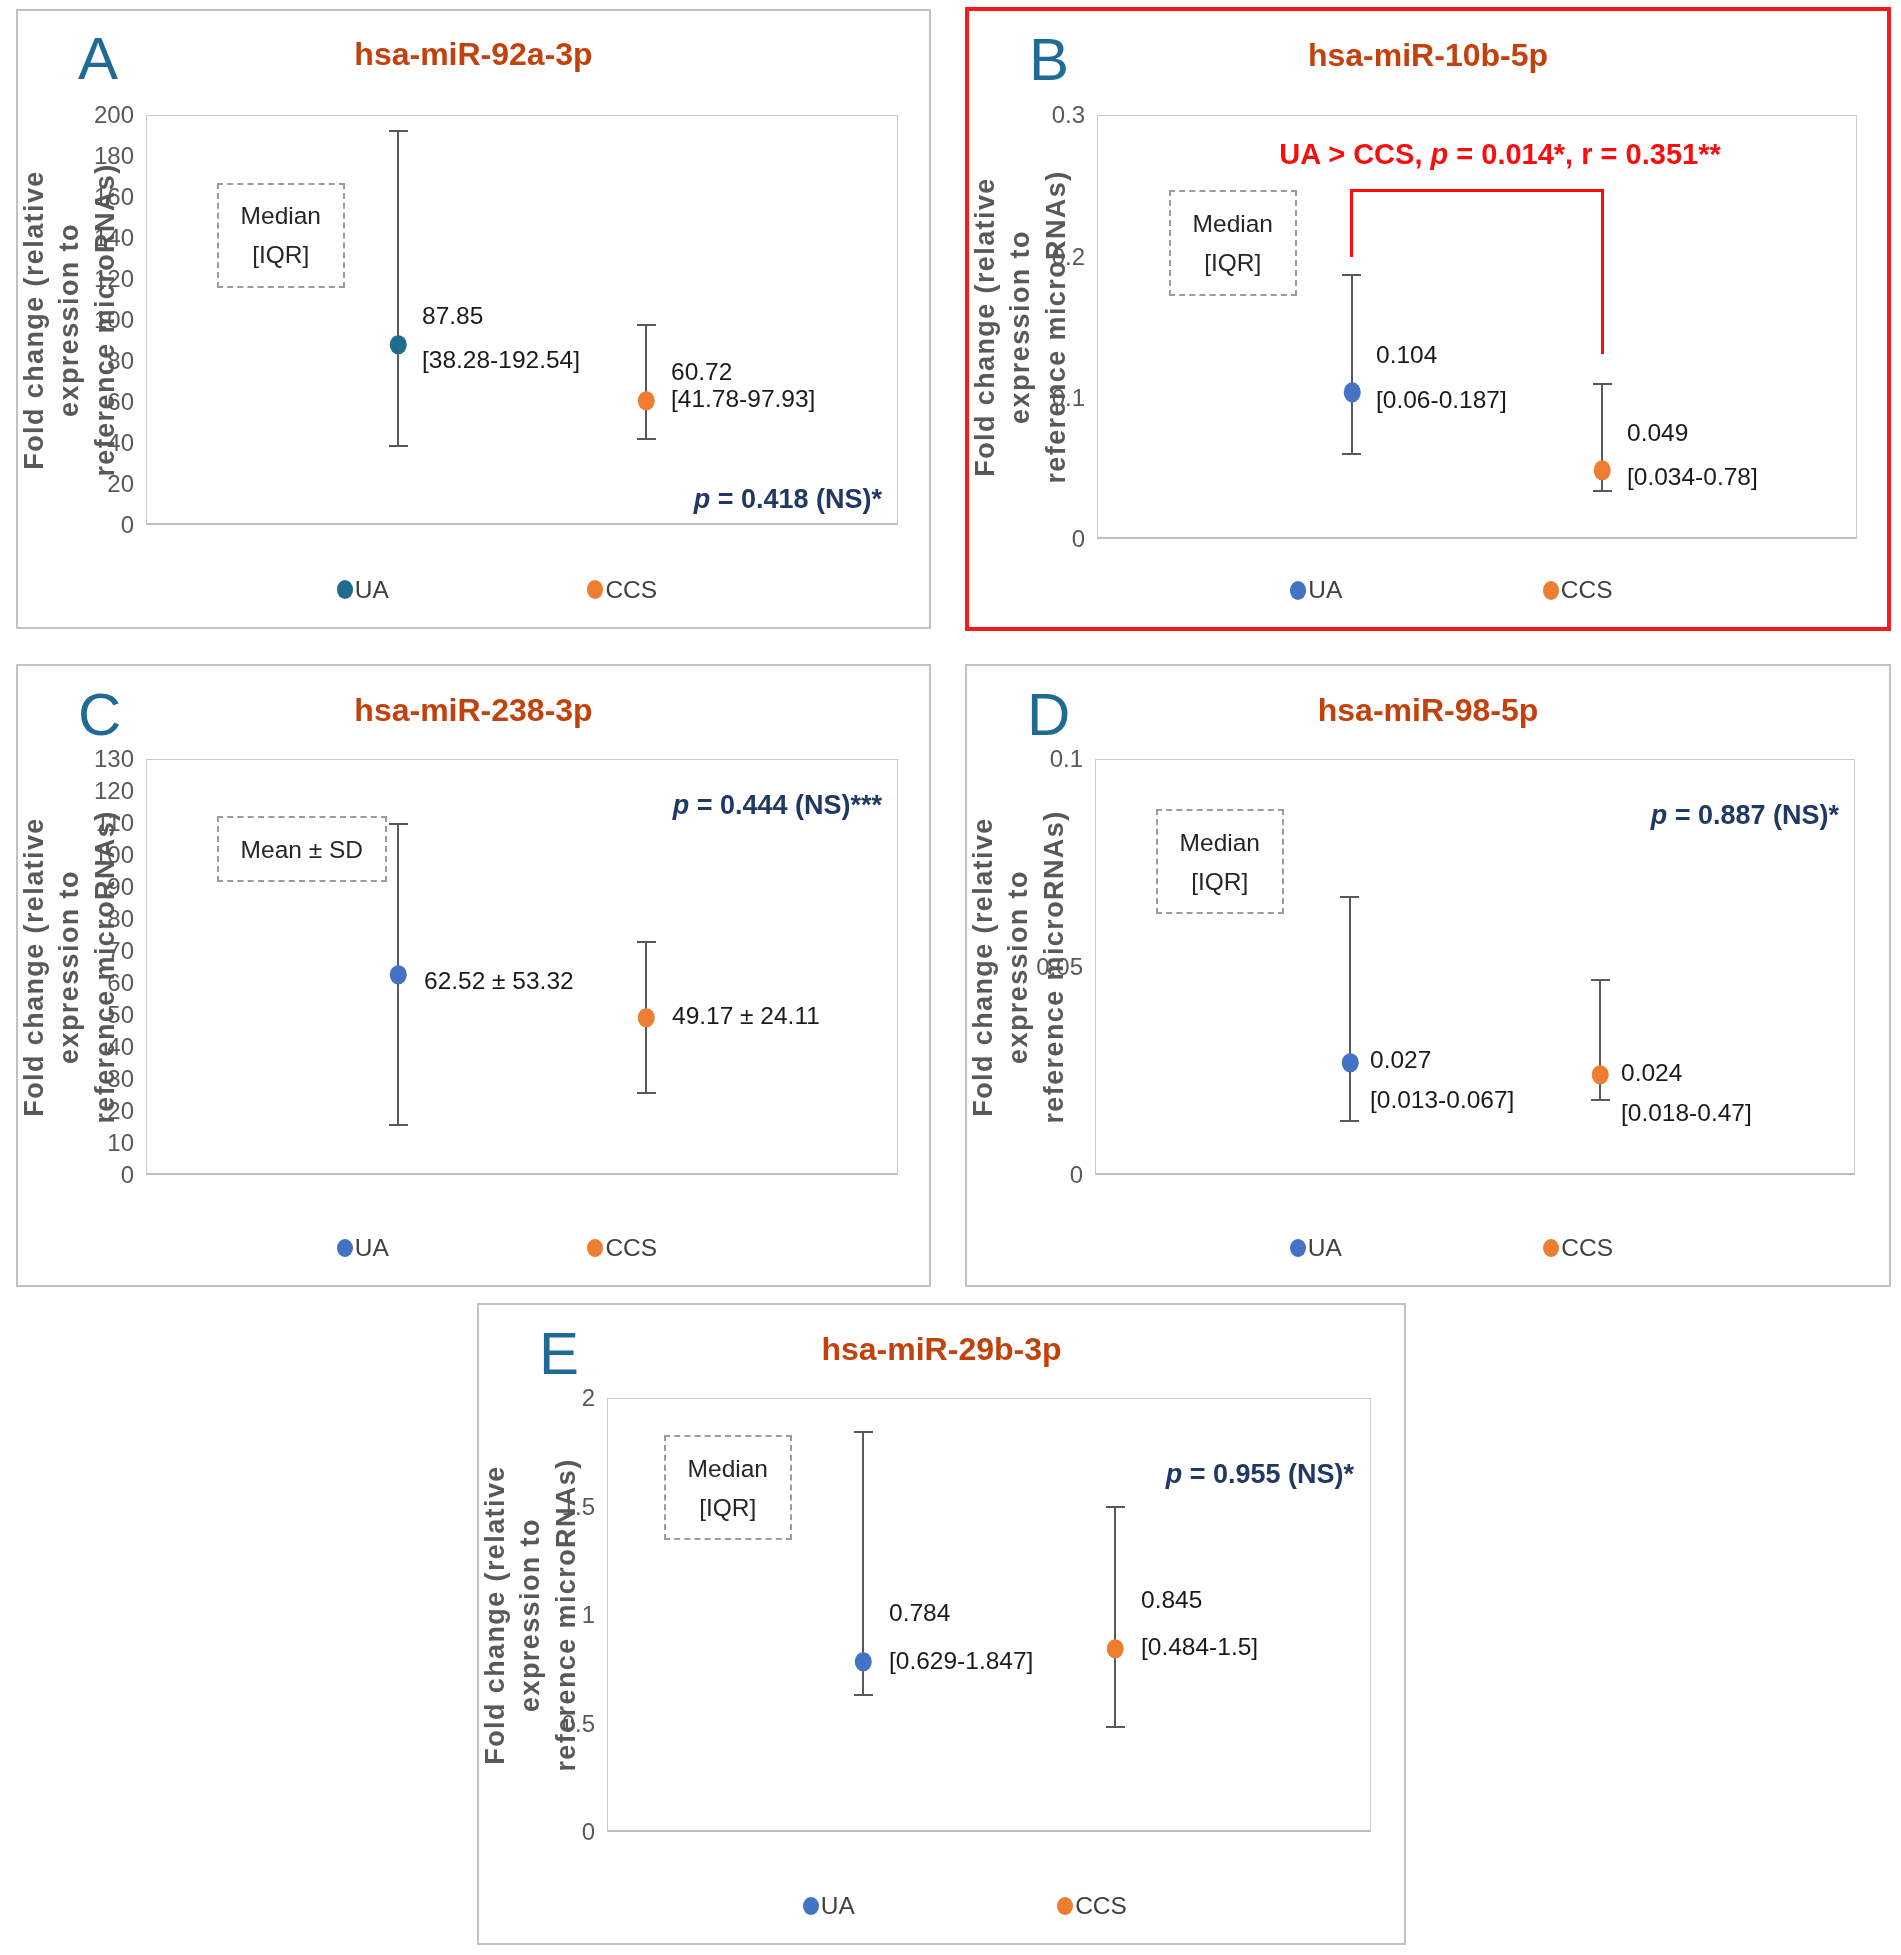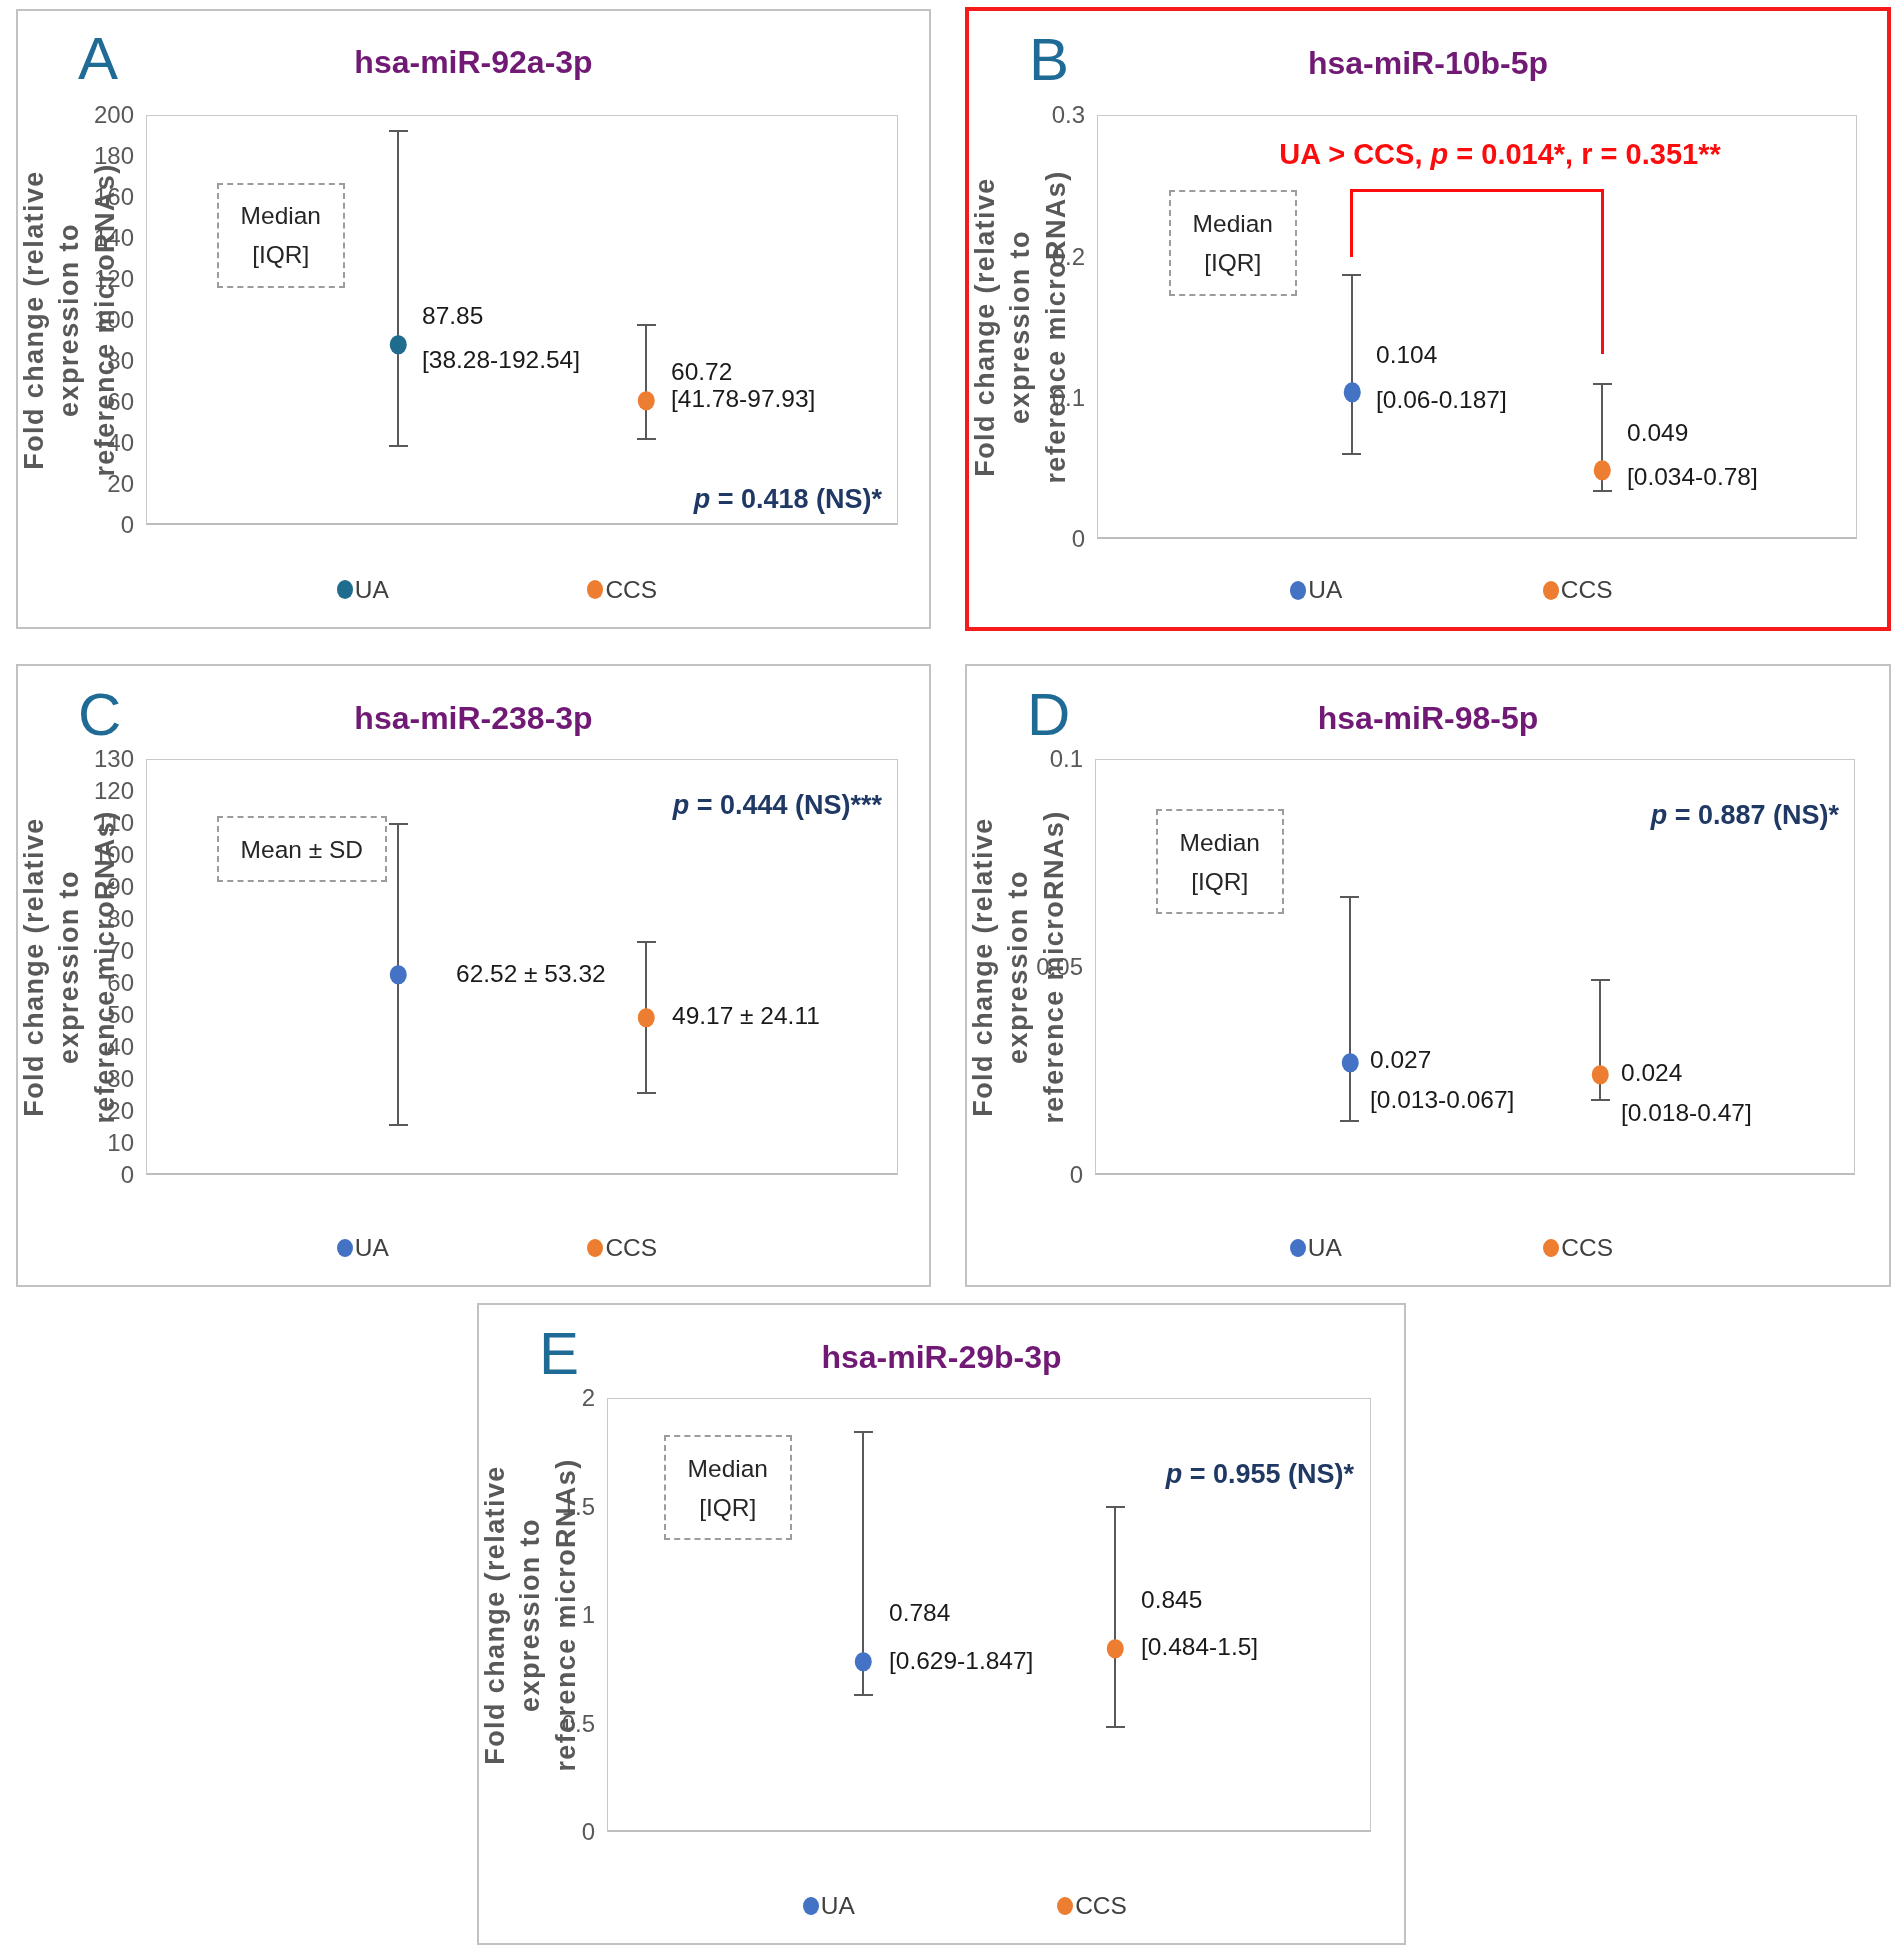--- a/index.html
+++ b/index.html
@@ -27,25 +27,25 @@
     position: absolute;
     left: 60px; top: 18.7px;
     font-size: 60px;
     line-height: 1;
     color: #1F6B96;
     font-weight: 400;
   }
   .panel-title {
     position: absolute;
     left: 0; right: 0; top: 21.6px;
-    margin: 12px;
+    margin: 4px;
     text-align: center;
     font-size: 32px;
     font-weight: bold;
-    color: #701a75;
+    color: #c2410c;
   }
   .chart { position: absolute; inset: 0; }
 
   .plot-frame {
     position: absolute;
     box-sizing: border-box;
     border: 1.4px solid #C9C9C9;
     border-bottom: 2.9px solid #BDBDBD;
     background: #ffffff;
   }
@@ -243,21 +243,21 @@
           <div>Fold change (relative expression to</div>
           <div>reference microRNAs)</div>
         </div>
         <div class="stat-box" style="left: 199px; top: 150px;">
           <div>Mean ± SD</div>
         </div>
         <div class="whisker-line" style="left: 379px; top: 157px; height: 302px;"></div>
         <div class="whisker-cap" style="left: 371px; top: 157px;"></div>
         <div class="whisker-cap" style="left: 371px; top: 458px;"></div>
         <div class="data-dot" style="left: 380px; top: 309px; background: rgb(68, 114, 196);"></div>
-        <div class="data-label" style="left: 406px; top: 308px; margin-left: 32px;">62.52 ± 53.32</div>
+        <div class="data-label" style="left: 406px; top: 315px;">62.52 ± 53.32</div>
         <div class="whisker-line" style="left: 627px; top: 276px; height: 152px;"></div>
         <div class="whisker-cap" style="left: 619px; top: 275px;"></div>
         <div class="whisker-cap" style="left: 619px; top: 426px;"></div>
         <div class="data-dot" style="left: 628px; top: 352px; background: rgb(237, 125, 49);"></div>
         <div class="data-label" style="left: 654px; top: 350px;">49.17 ± 24.11</div>
         <div class="p-value" style="right: 47px; top: 124px;"><i>p</i> = 0.444 (NS)***</div>
       </div>
     <div class="legend">
       <span class="legend-item ua">
         <span class="legend-dot" style="background: rgb(68, 114, 196);"></span>

